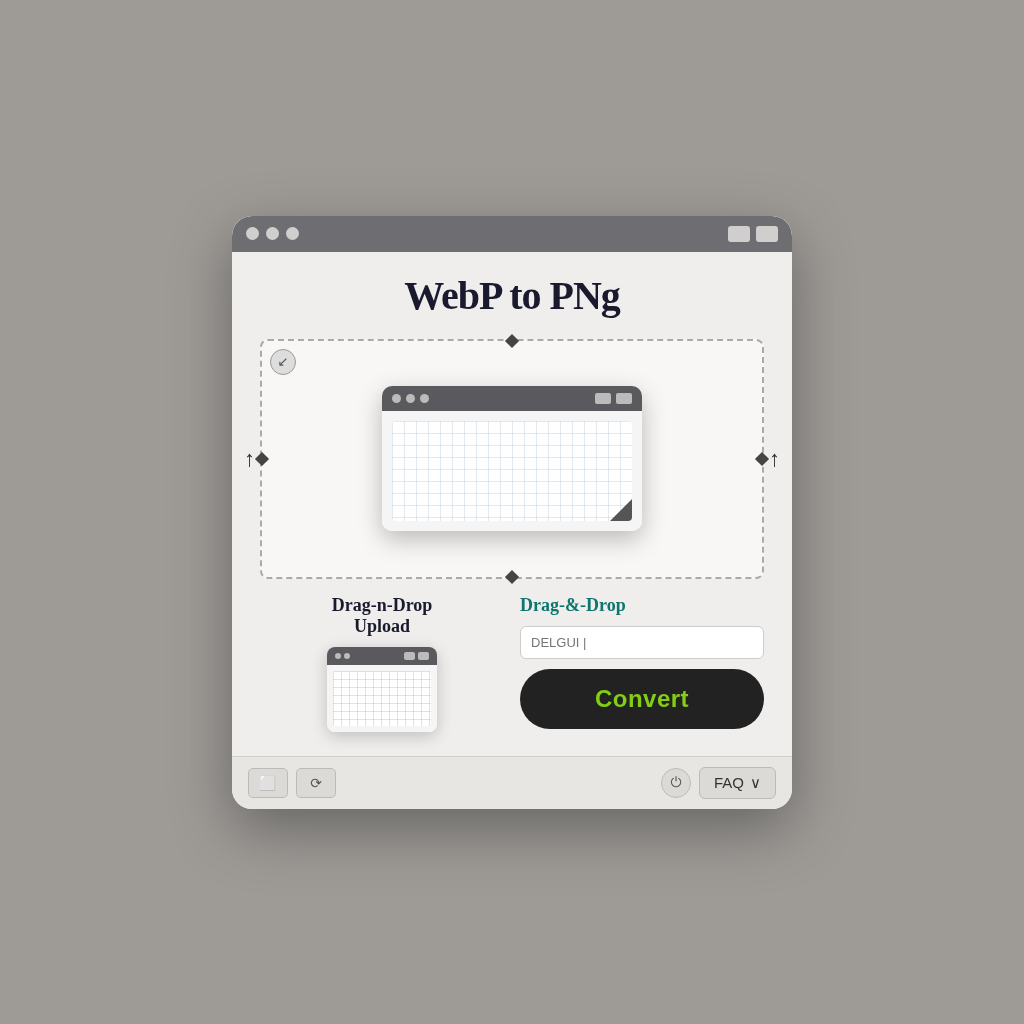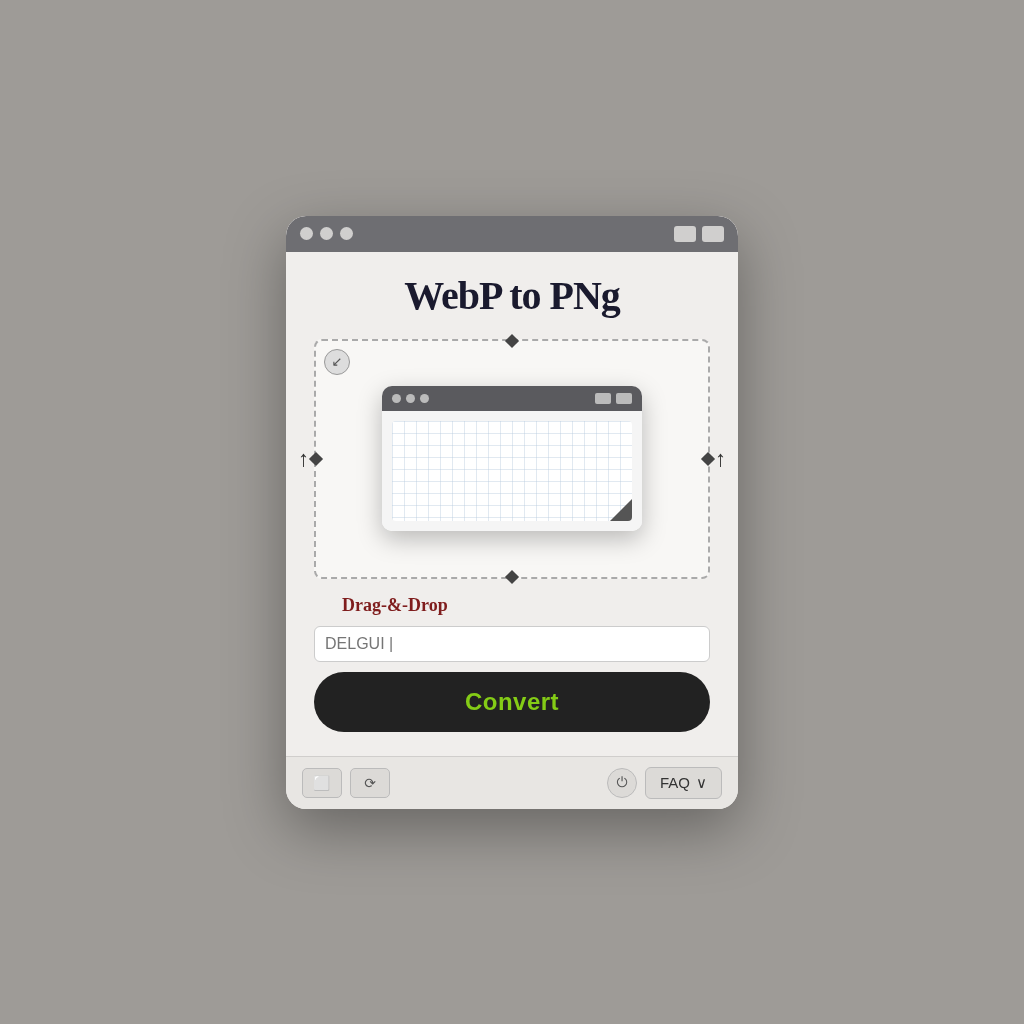--- a/index.html
+++ b/index.html
@@ -7,21 +7,21 @@
     body {
       background-color: #9e9b97;
       display: flex;
       justify-content: center;
       align-items: center;
       min-height: 100vh;
       font-family: 'Arial Rounded MT Bold', 'Arial', sans-serif;
     }
 
     .app-window {
-      width: 452px;
+      width: 560px;
       background: #f0eeec;
       border-radius: 20px;
       box-shadow: 0 20px 60px rgba(0,0,0,0.35);
       overflow: hidden;
       display: flex;
       flex-direction: column;
     }
 
     .title-bar {
       background: #6e6e72;
@@ -238,32 +238,31 @@
     .right-bottom {
       flex: 1;
       display: flex;
       flex-direction: column;
       gap: 10px;
     }
 
     .drag-drop-label-right {
       font-size: 18px;
       font-weight: 800;
-      color: #7f1d1d;
+      color: #0f766e;
       font-family: 'Georgia', serif;
-      margin-left: 28px;
     }
 
     .file-input-field {
       width: 100%;
       padding: 8px 10px;
       border: 1.5px solid #ccc;
       border-radius: 6px;
       background: white;
-      font-size: 16px;
+      font-size: 13px;
       color: #ef4444;
       outline: none;
     }
 
     .convert-btn {
       width: 100%;
       padding: 16px;
       background: #222;
       color: #84cc16;
       border: none;
@@ -386,20 +385,40 @@
         <div class="mini-window-content">
           <div class="grid-paper">
             <div class="folded-corner"></div>
           </div>
         </div>
       </div>
     </div>
 
     <div class="bottom-section">
 
+      <div class="left-bottom">
+        <div class="drag-drop-label">
+          Drag-n-Drop<br>Upload
+        </div>
+        <div class="mini-preview">
+          <div class="mini-preview-bar">
+            <div class="mini-preview-dots">
+              <div class="mini-preview-dot"></div>
+              <div class="mini-preview-dot"></div>
+            </div>
+            <div style="display:flex; gap:3px;">
+              <div class="mini-preview-ctrl"></div>
+              <div class="mini-preview-ctrl"></div>
+            </div>
+          </div>
+          <div class="mini-preview-content">
+            <div class="mini-grid"></div>
+          </div>
+        </div>
+      </div>
 
       <div class="right-bottom">
         <div class="drag-drop-label-right">Drag-&amp;-Drop</div>
         <input class="file-input-field" type="text" readonly="" placeholder="DELGUI |" style="">
         <button class="convert-btn">Convert</button>
       </div>
     </div>
 
   </div>
 

